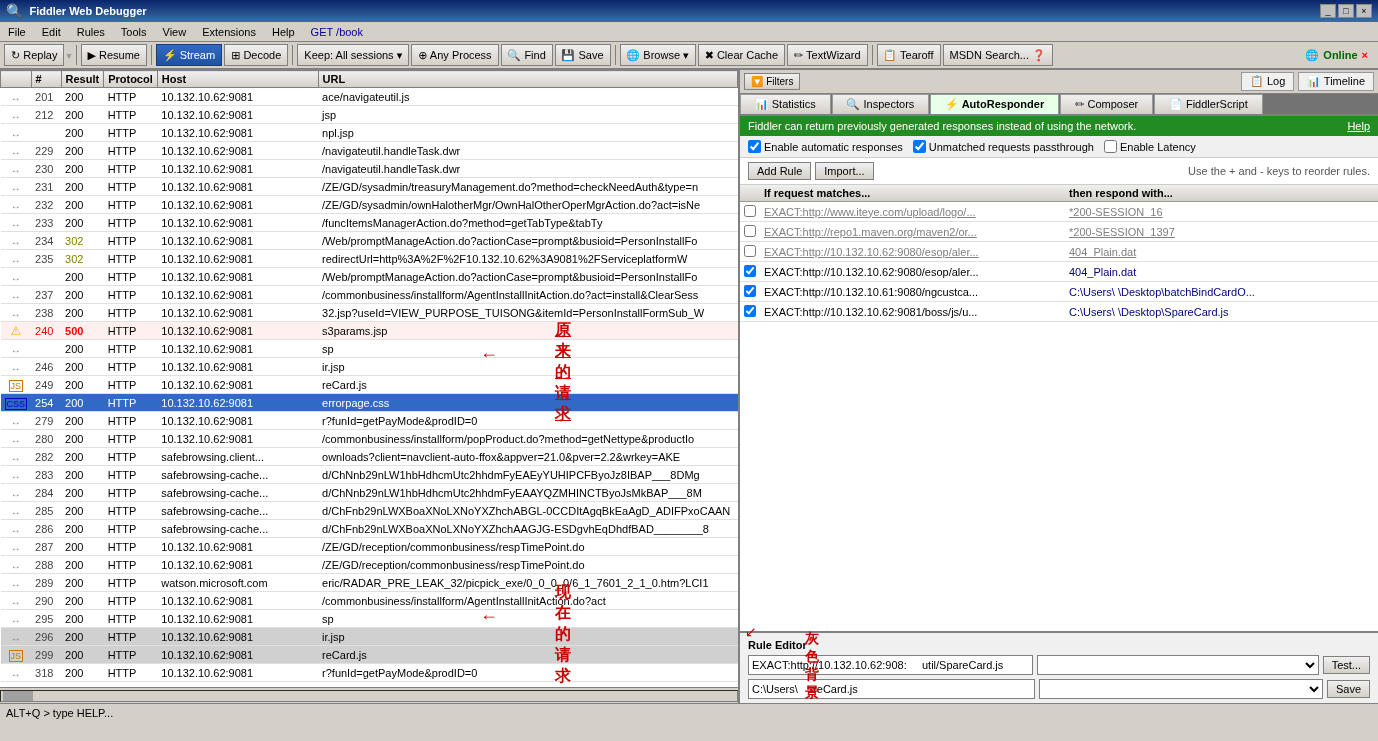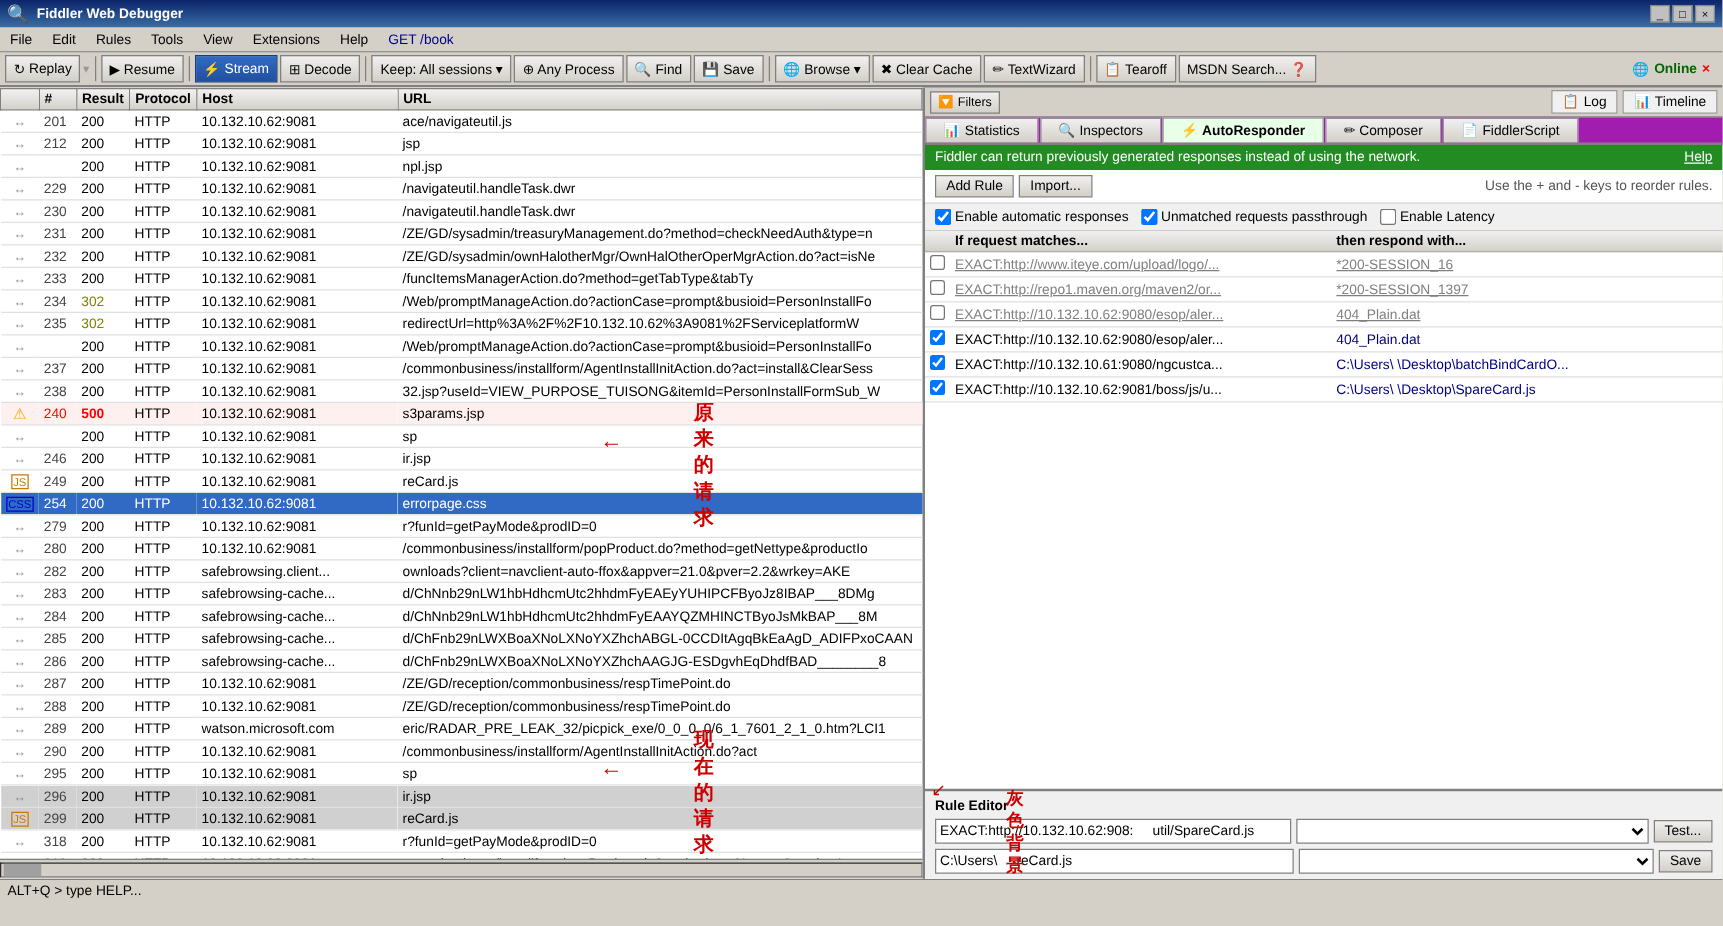--- a/index.html
+++ b/index.html
@@ -252,21 +252,21 @@
       font-size: 10px;
       cursor: pointer;
       display: flex;
       align-items: center;
       gap: 3px;
     }
 
     #right-upper-tabs {
       display: flex;
       align-items: stretch;
-      background: #a21caf;
+      background: #737373;
       border-bottom: 2px solid #808080;
     }
     .rtab {
       padding: 3px 14px;
       border: 1px solid #999;
       border-bottom: none;
       background: linear-gradient(to bottom, #f0f0f0, #d4d0c8);
       cursor: pointer;
       font-size: 11px;
       margin-right: 1px;
@@ -695,43 +695,43 @@
         </div>
       </div>
 
       <div id="autoresponder-panel">
 
         <div id="info-bar">
           <span>Fiddler can return previously generated responses instead of using the network.</span>
           <span style="cursor:pointer; text-decoration:underline;">Help</span>
         </div>
 
-        <div id="rule-buttons">
-          <div id="rule-buttons-left">
-            <button class="btn">Add Rule</button>
-            <button class="btn">Import...</button>
-          </div>
-          <span style="font-size:11px; color:#555;">Use the + and - keys to reorder rules.</span>
-        </div>
-
         <div id="options-row">
           <label class="checkbox-label">
             <input type="checkbox" checked="" style="">
             <span>Enable automatic responses</span>
           </label>
           <label class="checkbox-label">
             <input type="checkbox" checked="" style="">
             <span>Unmatched requests passthrough</span>
           </label>
           <label class="checkbox-label">
             <input type="checkbox" style="">
             <span>Enable Latency</span>
           </label>
         </div>
 
+        <div id="rule-buttons">
+          <div id="rule-buttons-left">
+            <button class="btn">Add Rule</button>
+            <button class="btn">Import...</button>
+          </div>
+          <span style="font-size:11px; color:#555;">Use the + and - keys to reorder rules.</span>
+        </div>
+
         <div id="rules-header">
           <span></span>
           <span>If request matches...</span>
           <span>then respond with...</span>
         </div>
 
         <div id="rules-list">
         <div class="rule-row disabled">
     <span class="rule-checkbox">
       <input type="checkbox" style="width: 12px; height: 12px;">
@@ -792,21 +792,21 @@
       </div>
     </div>
   </div>
 
   <div id="status-bar">
     <span>ALT+Q &gt; type HELP...</span>
   </div>
 
   <div id="annotation-layer">
 
-    <div style="position:absolute; top:320px; left:555px; color:#cc0000; font-size:16px; font-weight:bold;">原来的请求</div>
+    <div style="position:absolute; top:320px; left:555px; color:#cc0000; font-size:16px; font-weight:bold;text-decoration:underline;">原来的请求</div>
     <div style="position:absolute; top:342px; left:480px; color:#cc0000; font-size:18px;">←</div>
 
     <div style="position:absolute; top:582px; left:555px; color:#cc0000; font-size:16px; font-weight:bold;">现在的请求</div>
     <div style="position:absolute; top:604px; left:480px; color:#cc0000; font-size:18px;">←</div>
 
     <div style="position:absolute; top:630px; left:805px; color:#cc0000; font-size:14px; font-weight:bold;">灰色背景</div>
     <div style="position:absolute; top:625px; left:745px; color:#cc0000; font-size:14px; transform:rotate(180deg);">↗</div>
   </div>
 
 </div>

